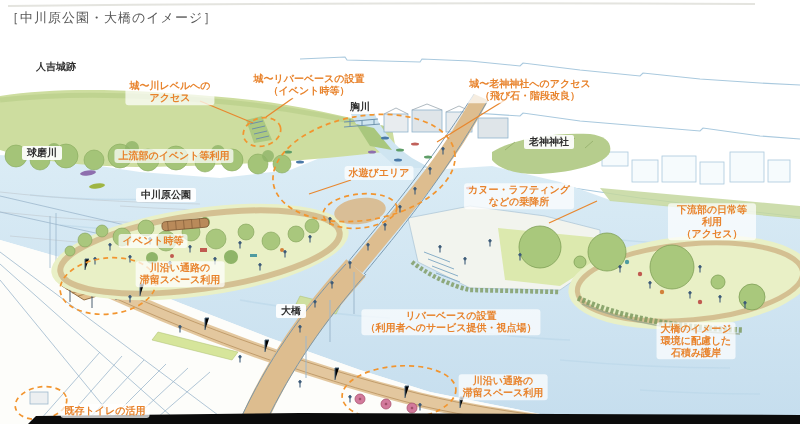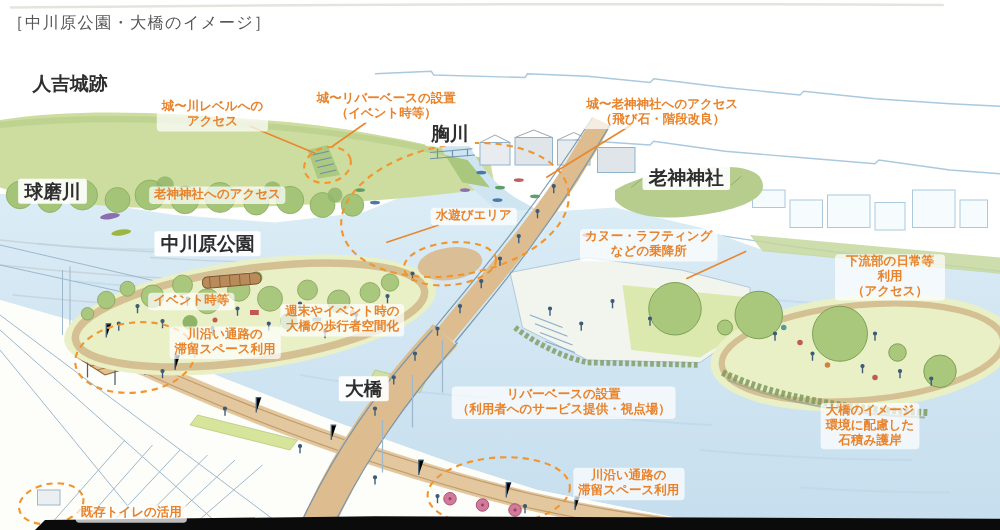--- a/index.html
+++ b/index.html
@@ -7,21 +7,21 @@
     position:relative;width:800px;height:424px;overflow:hidden;background:#ffffff;
     font-family:"DejaVu Sans","Liberation Sans",sans-serif;
   }
   #scene{position:absolute;left:0;top:0;}
   .lbl{position:absolute;white-space:pre-line;pointer-events:none;}
   .title{
     left:6px;top:9px;font-size:13px;letter-spacing:1px;color:#565656;font-weight:500;
   }
   .place{
     transform:translate(-50%,-50%);
-    background:rgba(255,255,255,.92);color:#2e2e2e;font-weight:700;font-size:15px;
+    background:rgba(255,255,255,.92);color:#2e2e2e;font-weight:700;font-size:10px;
     padding:1px 5px;border-radius:2px;text-align:center;line-height:1.2;
   }
   .note{
     transform:translate(-50%,-50%);
     color:#e8832c;font-weight:700;font-size:10px;line-height:1.18;text-align:center;
     background:rgba(255,255,255,.72);padding:1px 4px;border-radius:3px;
   }
   .note.align-left{text-align:left;}
 </style>
 </head>
@@ -350,29 +350,27 @@
 <div class="lbl place" style="left:42px;top:153px">球磨川</div>
 <div class="lbl place" style="left:166px;top:195px">中川原公園</div>
 <div class="lbl place" style="left:291px;top:311px">大橋</div>
 
 <div class="lbl note" style="left:170px;top:92px">城〜川レベルへの
 アクセス</div>
 <div class="lbl note" style="left:309px;top:85px">城〜リバーベースの設置
 （イベント時等）</div>
 <div class="lbl note" style="left:530px;top:90px">城〜老神神社へのアクセス
 （飛び石・階段改良）</div>
-<div class="lbl note" style="left:174px;top:156px">老神神社へのアクセス</div>
+<div class="lbl note" style="left:174px;top:156px">上流部のイベント等利用</div>
 <div class="lbl note" style="left:379px;top:173px">水遊びエリア</div>
 <div class="lbl note" style="left:519px;top:196px">カヌー・ラフティング
 などの乗降所</div>
 <div class="lbl note" style="left:712px;top:222px">下流部の日常等利用
 （アクセス）</div>
 <div class="lbl note" style="left:153px;top:241px">イベント時等</div>
-<div class="lbl note" style="left:274px;top:256px">週末やイベント時の
-大橋の歩行者空間化</div>
 <div class="lbl note" style="left:180px;top:274px">川沿い通路の
 滞留スペース利用</div>
 <div class="lbl note" style="left:451px;top:322px">リバーベースの設置
 （利用者へのサービス提供・視点場）</div>
 <div class="lbl note" style="left:503px;top:387px">川沿い通路の
 滞留スペース利用</div>
 <div class="lbl note" style="left:696px;top:341px">大橋のイメージ
 環境に配慮した
 石積み護岸</div>
 <div class="lbl note" style="left:105px;top:411px">既存トイレの活用</div>

